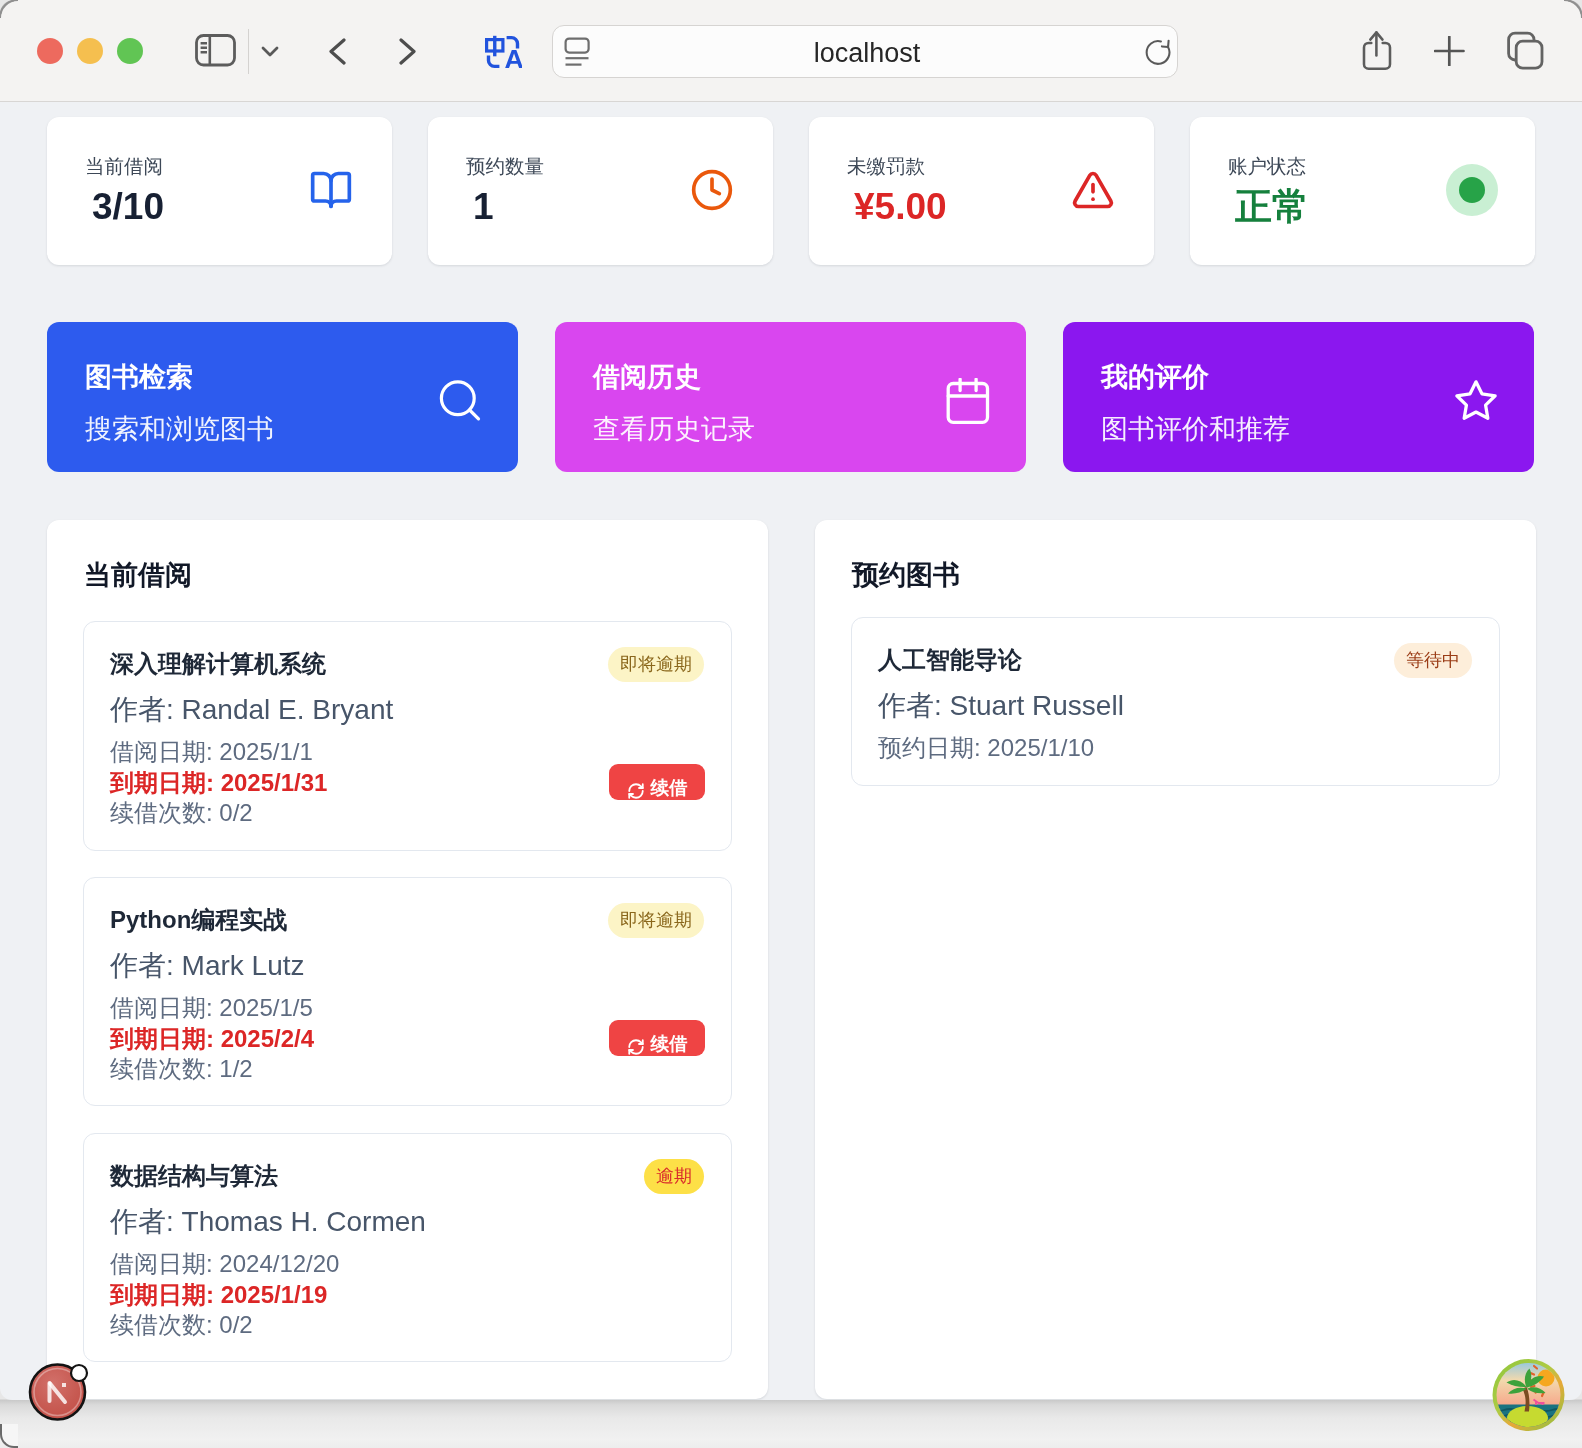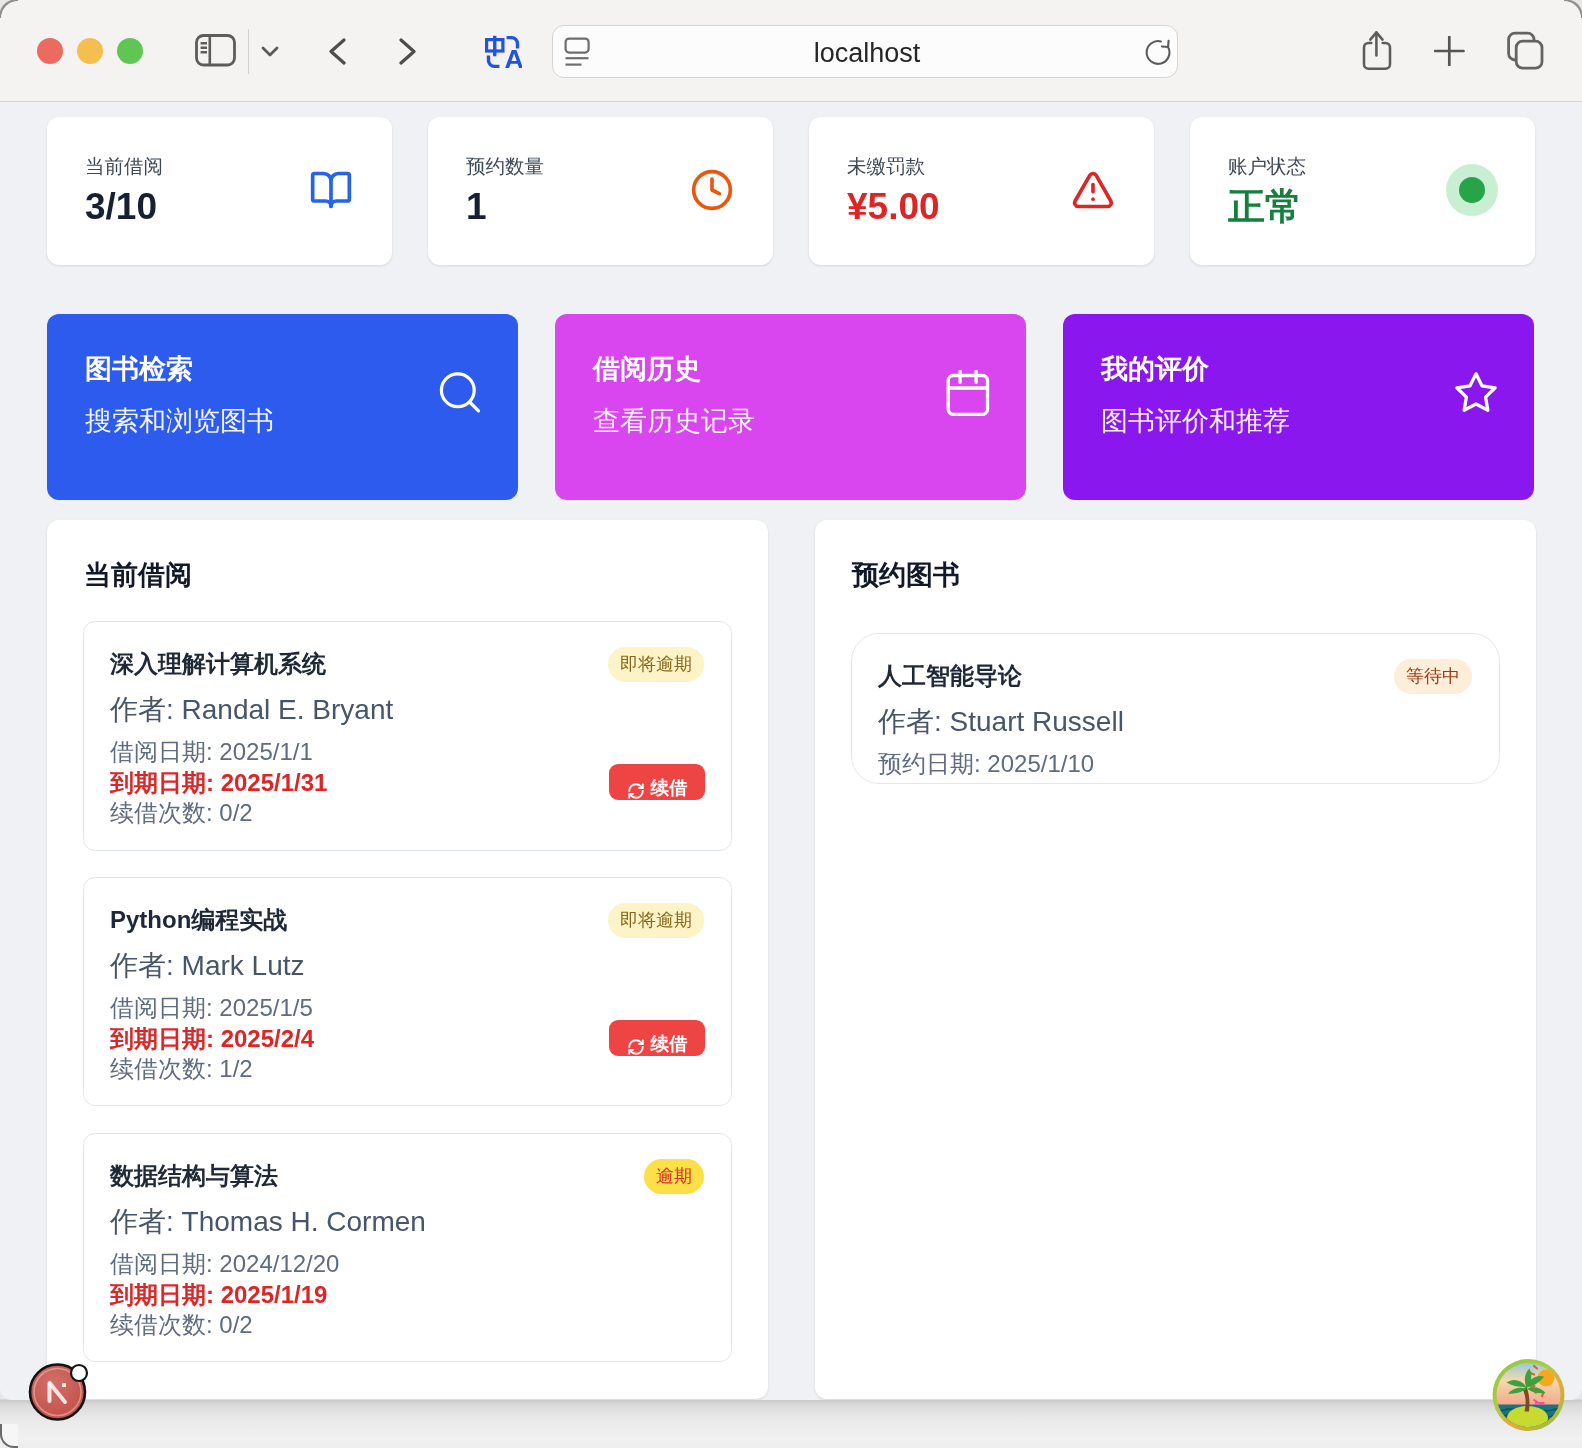--- a/index.html
+++ b/index.html
@@ -10,24 +10,24 @@
   border-radius:18px 18px 12px 12px;background:#eff1f4;overflow:hidden;}
 .toolbar{position:absolute;left:0;top:0;width:1582px;height:101px;
   background:#f4f3f2;border-bottom:1px solid #d8d6d4;}
 .tl{position:absolute;width:26px;height:26px;border-radius:50%;top:38px;}
 svg{display:block}
 .abs{position:absolute;}
 
 .stat{position:absolute;width:345px;height:148px;background:#fff;border-radius:12px;
   box-shadow:0 1px 3px rgba(16,24,40,.08),0 1px 2px rgba(16,24,40,.04);}
 .stat .lbl{position:absolute;left:38px;top:37px;font-size:19.5px;font-weight:500;color:#3d4857;line-height:24px;}
-.stat .val{position:absolute;left:38px;top:70px;font-size:37px;font-weight:700;color:#172033;line-height:40px;}
+.stat .val{position:absolute;left:45px;top:70px;font-size:37px;font-weight:700;color:#172033;line-height:40px;}
 .stat .ic{position:absolute;left:262px;top:51px;width:44px;height:44px;}
 
-.act{position:absolute;width:471px;height:186px;border-radius:12px;color:#fff;top:314px;}
+.act{position:absolute;width:471px;height:150px;border-radius:12px;color:#fff;top:322px;}
 .act .t1{position:absolute;left:38px;top:39px;font-size:27px;font-weight:700;line-height:32px;}
 .act .t2{position:absolute;left:38px;top:94px;font-size:27px;line-height:26px;color:rgba(255,255,255,.93);}
 .act .ic{position:absolute;left:390px;top:56px;width:46px;height:46px;}
 
 .panel{position:absolute;top:520px;width:721px;height:879px;background:#fff;border-radius:12px;
   box-shadow:0 1px 3px rgba(16,24,40,.08),0 1px 2px rgba(16,24,40,.04);}
 .panel h2{position:absolute;left:37px;top:39px;margin:0;font-size:27px;font-weight:700;color:#111827;line-height:32px;}
 .bcard{position:absolute;left:36px;width:649px;border:1px solid #e3e8ef;border-radius:12px;background:#fff;box-sizing:border-box;}
 .bcard .bt{position:absolute;left:26px;top:27px;font-size:24px;font-weight:700;color:#1e2837;line-height:30px;}
 .bcard .ba{position:absolute;left:26px;top:74px;font-size:28px;color:#475569;line-height:27px;}
@@ -202,21 +202,21 @@
     </div>
     <div class="bcard" style="top:613px;height:229px;">
       <div class="bt">数据结构与算法</div>
       <div class="badge b-r">逾期</div>
       <div class="ba">作者: Thomas H. Cormen</div>
       <div class="bd">借阅日期: 2024/12/20<br><span class="od">到期日期: 2025/1/19</span><br>续借次数: 0/2</div>
     </div>
   </div>
   <div class="panel" style="left:815px;" id="panelR">
     <h2>预约图书</h2>
-    <div class="bcard" style="top:113px;height:151px;border-radius:28px;">
+    <div class="bcard" style="top:97px;height:169px;">
       <div class="bt">人工智能导论</div>
       <div class="badge b-o">等待中</div>
       <div class="ba">作者: Stuart Russell</div>
       <div class="bd">预约日期: 2025/1/10</div>
     </div>
   </div>
 </div>
 <div id="overlays">
   <svg class="abs" style="left:0;top:0;" width="24" height="24" viewBox="0 0 24 24">
       <path d="M0.7 14 A 13.3 13.3 0 0 1 14 0.7" fill="none" stroke="#ababab" stroke-width="1.4"></path>

